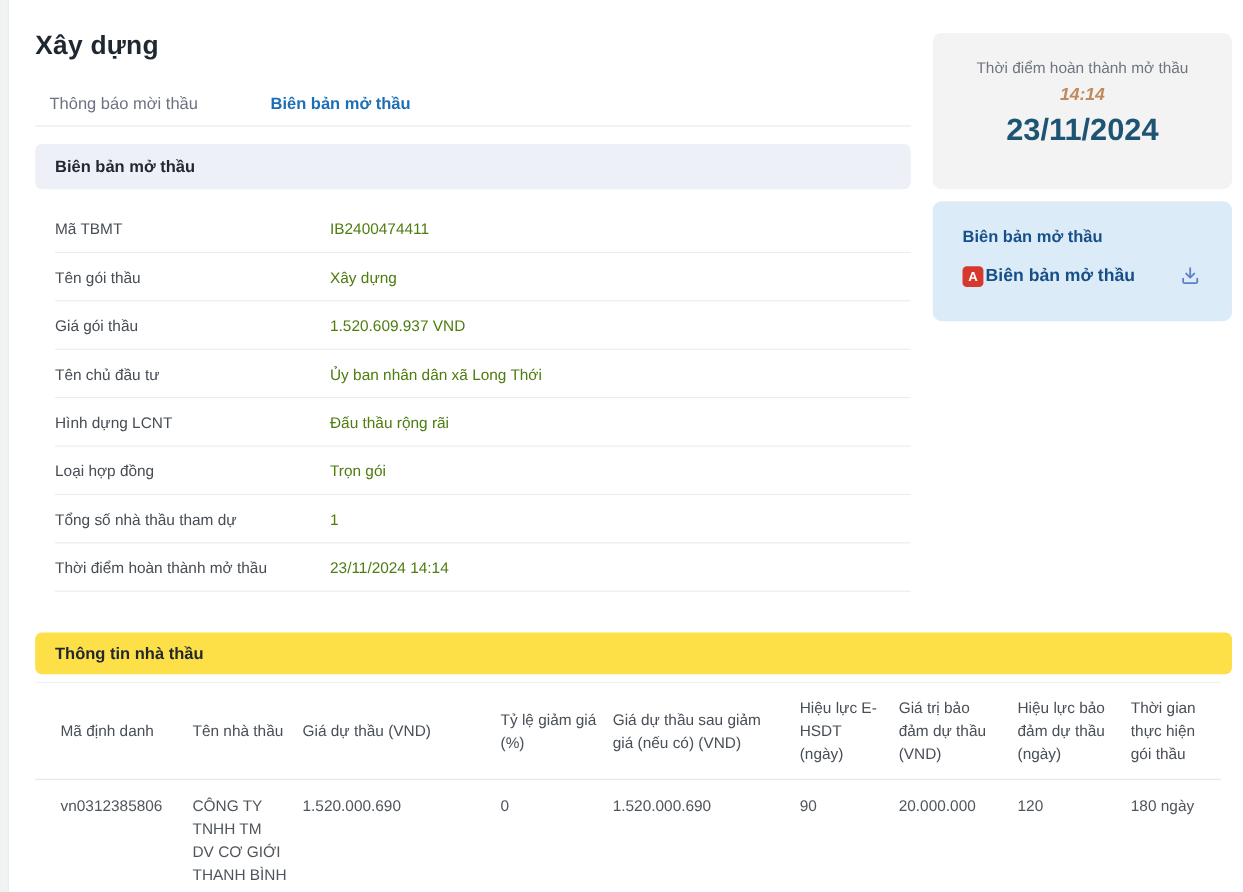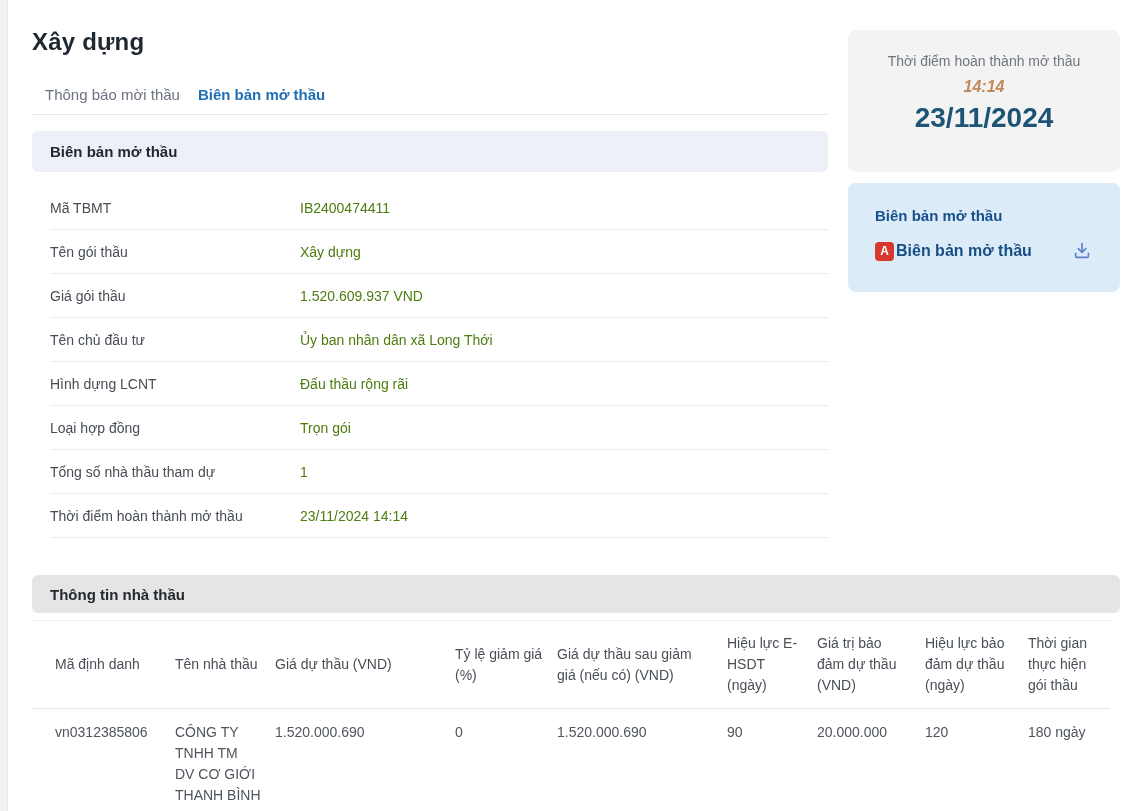--- a/index.html
+++ b/index.html
@@ -30,21 +30,21 @@
     color: #1f2730;
     letter-spacing: 0.2px;
   }
 
   .tab-bar {
     position: absolute;
     left: 32px; top: 76px;
     width: 796px; height: 39px;
     display: flex;
     align-items: center;
-    gap: 18px;
+    gap: 66px;
     border-bottom: 1px solid #e7e9ec;
     padding-left: 13px;
   }
   .tab {
     font-size: 15px;
     color: #6b7280;
     cursor: pointer;
     line-height: 38px;
   }
   .tab.active {
@@ -63,21 +63,21 @@
     color: #23282e;
   }
   .sh1 {
     left: 32px; top: 131px;
     width: 796px; height: 41px;
     background: #edf1f7;
   }
   .sh2 {
     left: 32px; top: 575px;
     width: 1088px; height: 38px;
-    background: #e5e5e5;
+    background: #fde047;
   }
 
   .info-list {
     position: absolute;
     left: 50px; top: 186px;
     width: 778px;
   }
   .info-row {
     display: flex;
     height: 44px;

